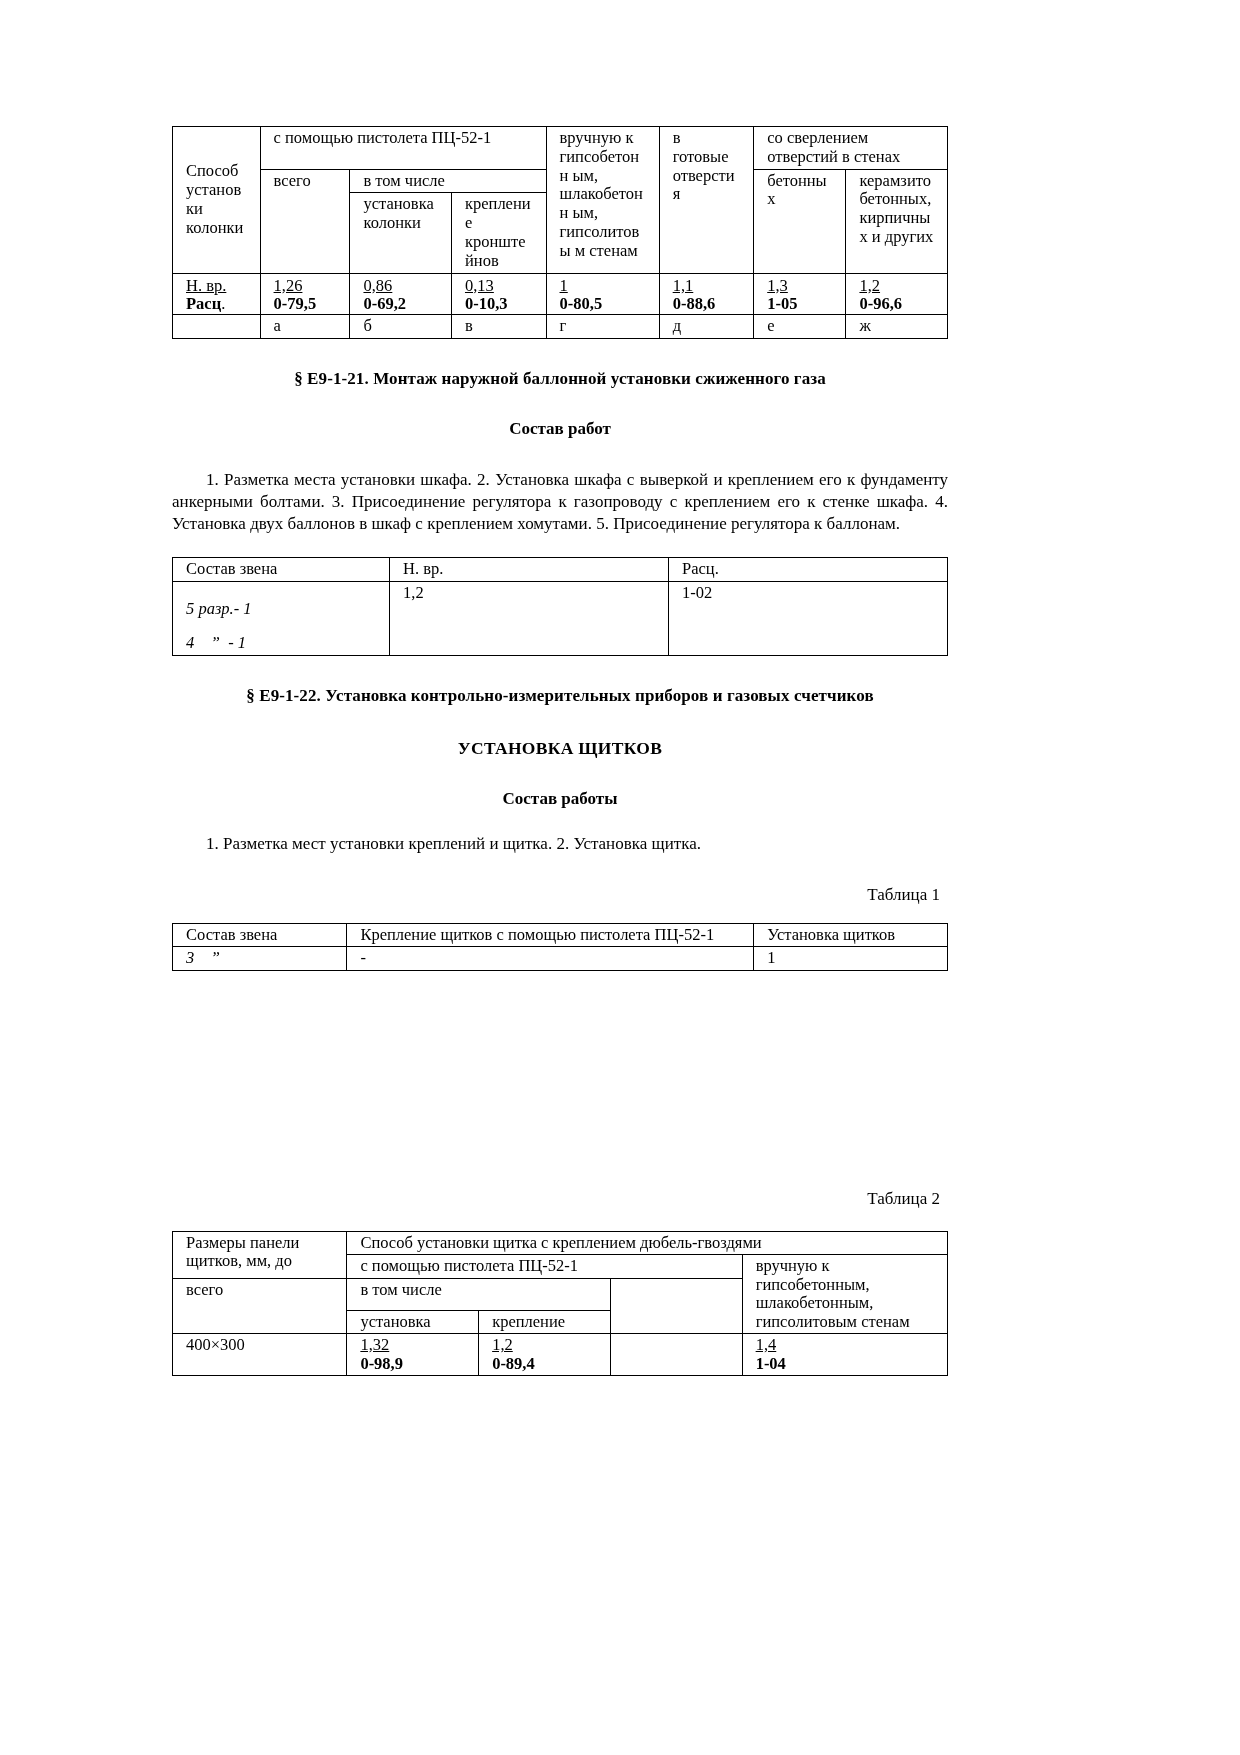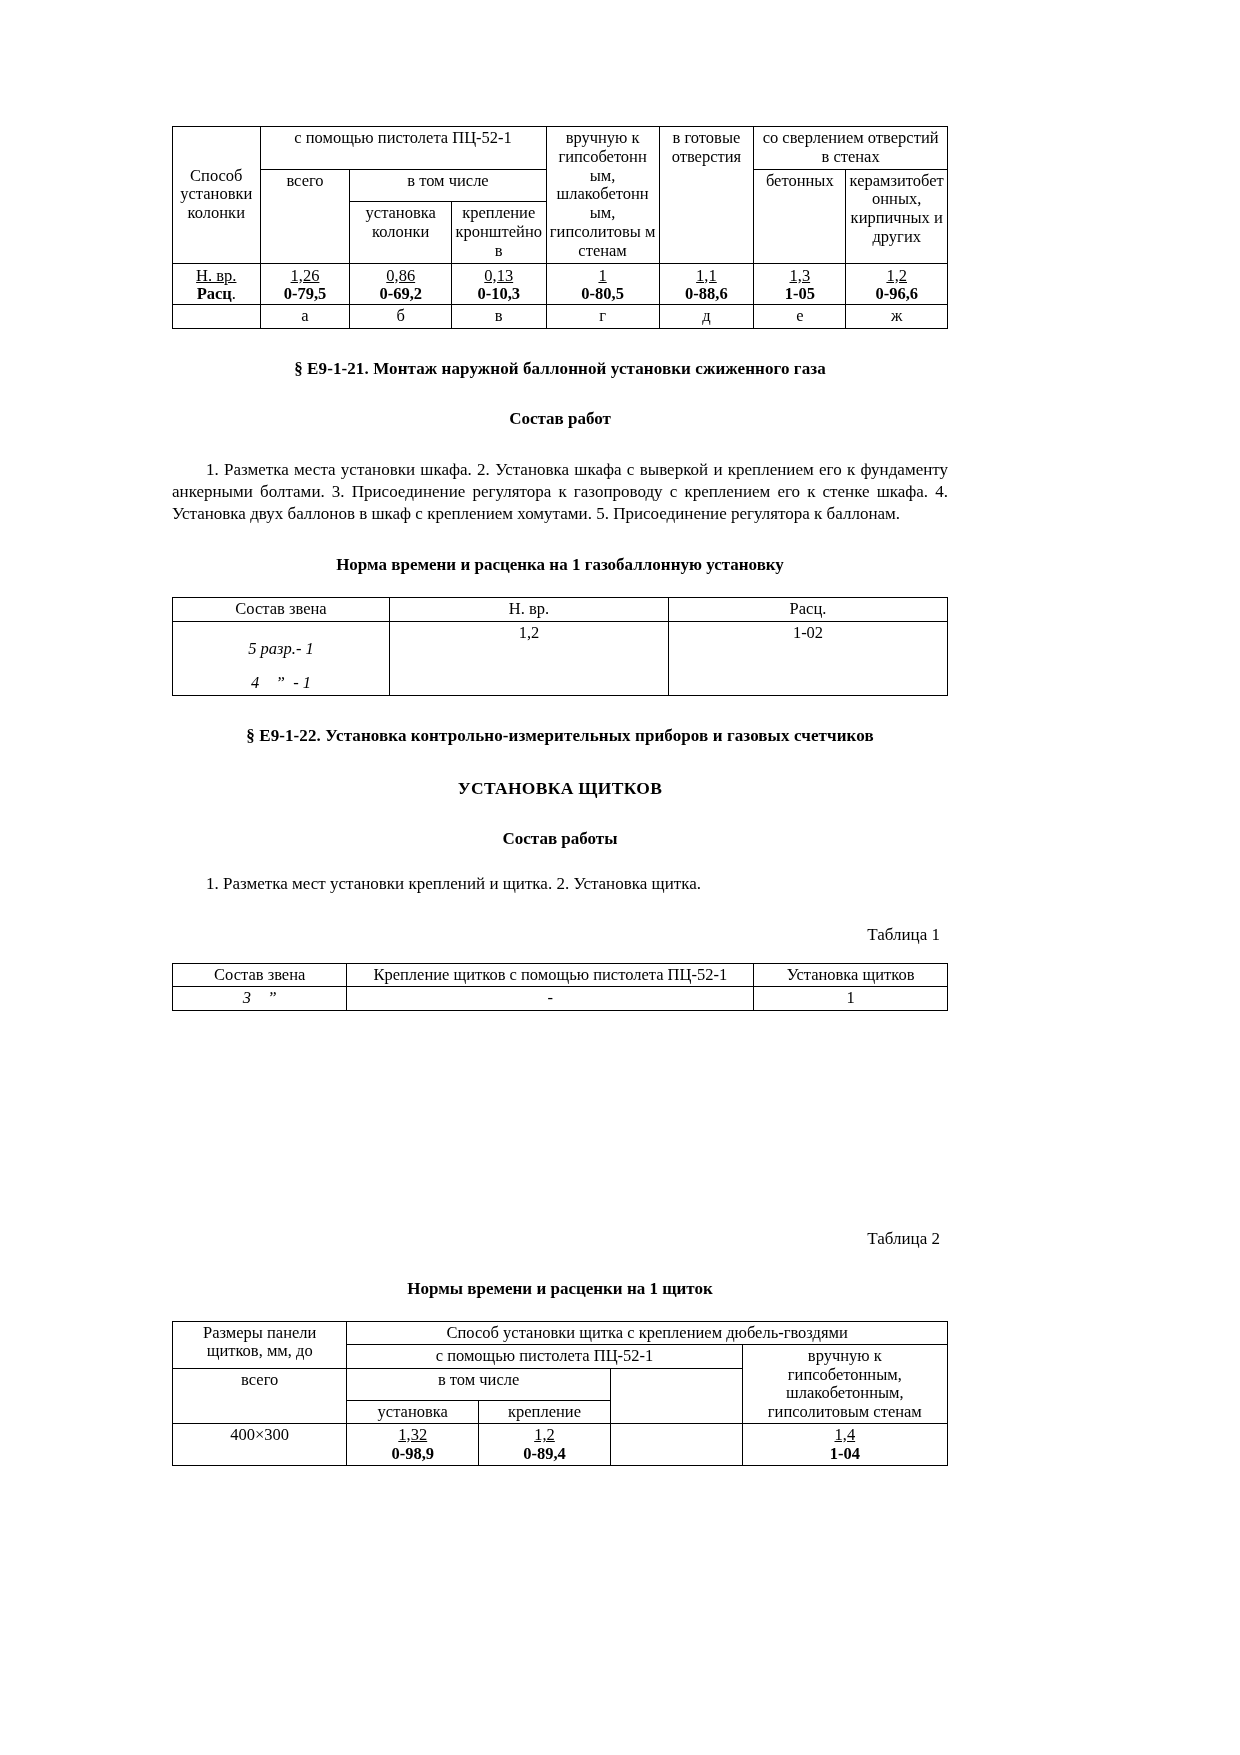--- a/index.html
+++ b/index.html
@@ -32,22 +32,22 @@
   
   table.doc {
     border-collapse: collapse;
     width: 100%;
     table-layout: fixed;
     font-size: 16.5px;
     line-height: 1.12;
   }
   table.doc td, table.doc th {
     border: 1.4px solid #000;
-    padding: 2px 3px;
-    text-align: center;
+    padding: 2px 13px;
+    text-align: left;
     vertical-align: top;
     font-weight: normal;
     word-wrap: break-word;
     overflow-wrap: break-word;
   }
   table.doc td.mid { vertical-align: middle; }
   .u { text-decoration: underline; }
   .b { font-weight: bold; }
   .i { font-style: italic; margin-top: 16px; }
 
@@ -193,21 +193,20 @@
           <td>е</td>
           <td>ж</td>
         </tr>
       </tbody>
     </table>
 
     <h1 class="sect">§  Е9-1-21. Монтаж наружной баллонной установки сжиженного газа</h1>
     <h2 class="sub">Состав работ</h2>
     <p class="body">1. Разметка места установки шкафа. 2. Установка шкафа с выверкой и креплением его к фундаменту анкерными болтами. 3. Присоединение регулятора к газопроводу с креплением его к стенке шкафа. 4. Установка двух баллонов в шкаф с креплением хомутами. 5. Присоединение регулятора к баллонам.</p>
 
-    <h2 class="sub">Норма времени и расценка на 1 газобаллонную установку</h2>
 
     <div class="tbl-wrap">
       <table class="doc t1">
         <colgroup>
           <col style="width:28%">
           <col style="width:36%">
           <col style="width:36%">
         </colgroup>
         <tbody>
           <tr>
@@ -253,21 +252,20 @@
             <td>1</td>
           </tr>
         </tbody>
       </table>
     </div>
 
     <div style="height:218px"></div>
 
     <p class="tabnum" style="margin-top:0">Таблица 2</p>
 
-    <h2 class="sub">Нормы времени и расценки на 1 щиток</h2>
 
     <div class="tbl-wrap">
       <table class="doc t3">
         <colgroup>
           <col style="width:22.5%">
           <col style="width:17%">
           <col style="width:17%">
           <col style="width:17%">
           <col style="width:26.5%">
         </colgroup>

